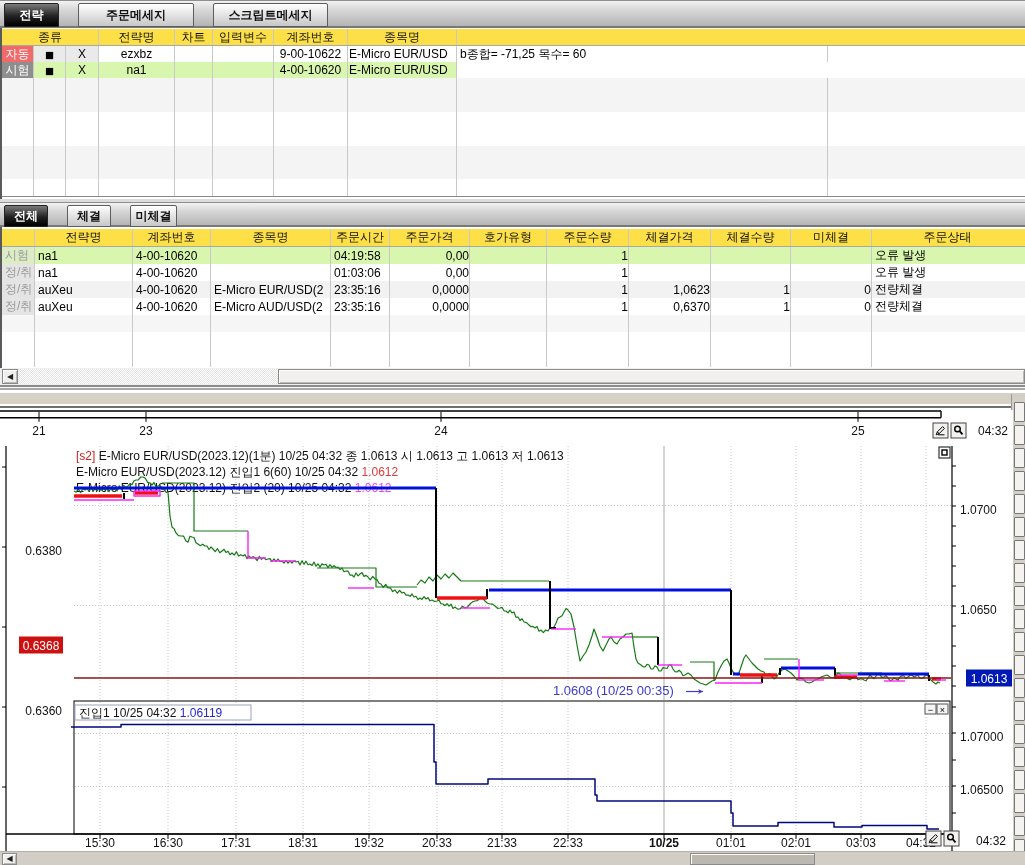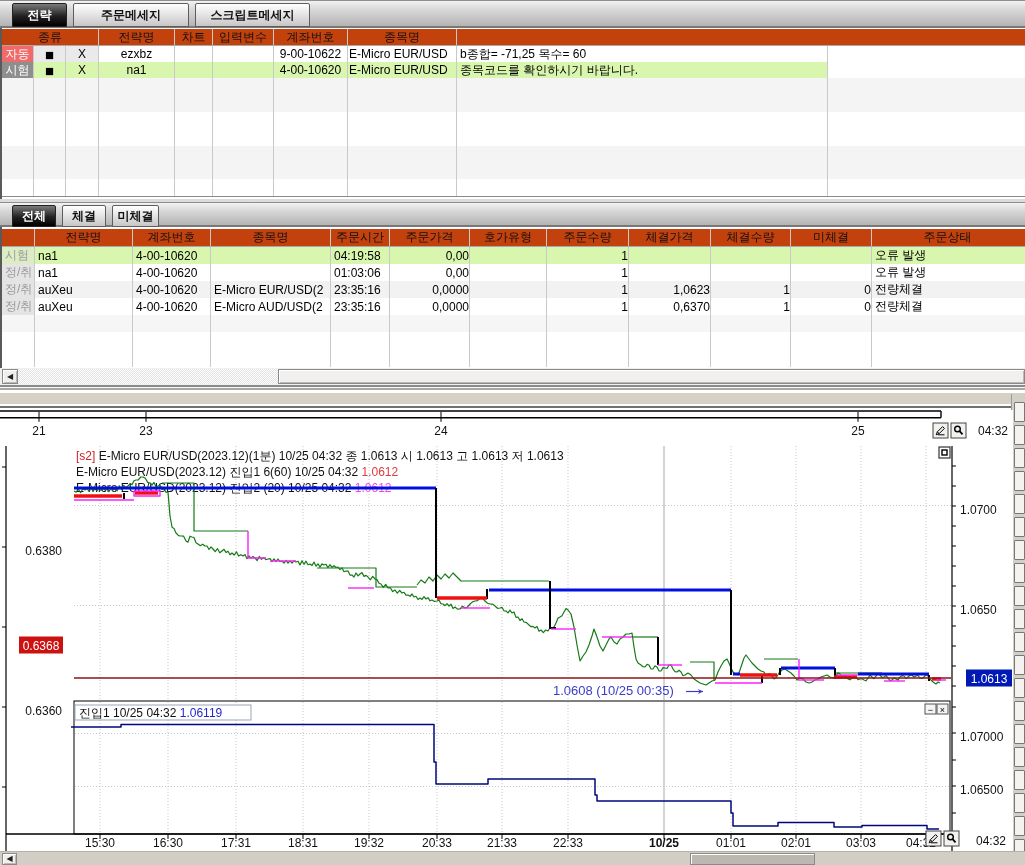--- a/index.html
+++ b/index.html
@@ -4,36 +4,36 @@
 <style>
   * { margin:0; padding:0; box-sizing:border-box; }
   html,body { width:1025px; height:865px; overflow:hidden; }
   body { position:relative; font-family:"Liberation Sans", sans-serif; font-size:12px; color:#000; background:#fff; }
   .abs { position:absolute; }
 
   
   .tabbar { left:0; width:1025px; height:28px;
     background:linear-gradient(180deg,#f2f2f2 0%,#d8d8d8 35%,#b4b4b4 100%);
     border-top:1px solid #8f8f8f; border-bottom:2px solid #787878; }
-  .tabbar .tabs { position:absolute; left:12px; top:2px; height:24px; display:flex; gap:6px; }
+  .tabbar .tabs { position:absolute; left:4px; top:2px; height:24px; display:flex; gap:19px; }
   .tab { height:24px; padding:0; display:flex; align-items:center; justify-content:center;
     font-weight:bold; font-size:12px; border:1px solid #5d5d5d; border-radius:2px 2px 0 0;
     background:linear-gradient(180deg,#ffffff,#c7c7c7); color:#111; }
   .tab.active { background:linear-gradient(180deg,#7a7a7a 0%,#222 55%,#000 100%); color:#fff; border-color:#222; }
 
   
   .grid-table { left:0; width:1025px; }
   .trow { position:absolute; left:0; width:1023px; display:grid; }
   .cell { border-right:1px solid #c9c9c9; overflow:hidden; white-space:nowrap;
     display:flex; align-items:center; padding:0 3px; }
   .cell.c-center { justify-content:center; }
   .cell.c-right { justify-content:flex-end; padding-right:0; }
   .cell.nb { border-right:none; }
   .thead .cell { justify-content:center; color:#111; }
-  .thead { background:#c2410c; border-top:1px solid #fbfbfb; border-bottom:1px solid #a8a8a8; }
+  .thead { background:#fde047; border-top:1px solid #fbfbfb; border-bottom:1px solid #a8a8a8; }
   .typelabel { color:#fff; display:flex; align-items:center; justify-content:center; }
   .stripe { position:absolute; left:0; width:1023px; }
   .vline { position:absolute; width:1px; background:#c9c9c9; }
 
   
   .hscroll { left:0; top:368px; width:1025px; height:17px; background:#efefef; }
   .hscroll .track { position:absolute; left:18px; top:1px; right:0; height:15px;
     background-image:conic-gradient(#ffffff 0 25%, #e2e2e2 0 50%, #ffffff 0 75%, #e2e2e2 0); background-size:2px 2px; }
   .sbtn { position:absolute; background:#efefec; border:1px solid #8a8a8a;
     box-shadow:inset 1px 1px 0 #ffffff, inset -1px -1px 0 #b9b9b9;
@@ -94,21 +94,20 @@
 
   <div class="trow" style="top:34px;height:16px;grid-template-columns:32px 32px 33px 76px 38px 61px 74px 109px 371px 199px;">
     <div class="cell typelabel" style="background:#8e8e8e">시험</div>
     <div class="cell c-center" style="background:#d9f6ae;font-size:15px">■</div>
     <div class="cell c-center" style="background:#d9f6ae">X</div>
     <div class="cell c-center" style="background:#d9f6ae">na1</div>
     <div class="cell" style="background:#d9f6ae"></div>
     <div class="cell" style="background:#d9f6ae"></div>
     <div class="cell c-center" style="background:#d9f6ae">4-00-10620</div>
     <div class="cell" style="background:#d9f6ae;padding:0 1px">E-Micro EUR/USD</div>
-    <div class="cell" style="background:#d9f6ae">종목코드를 확인하시기 바랍니다.</div>
     <div class="cell nb"></div>
   </div>
 
   <div class="stripe" style="top:50px;height:34px;background:#f4f4f4"></div>
   <div class="stripe" style="top:84px;height:34px;background:#ffffff"></div>
   <div class="stripe" style="top:118px;height:33px;background:#f4f4f4"></div>
   <div class="stripe" style="top:151px;height:17px;background:#ffffff"></div>
   <div class="vline" style="left:31px;top:50px;height:118px"></div>
   <div class="vline" style="left:63px;top:50px;height:118px"></div>
   <div class="vline" style="left:96px;top:50px;height:118px"></div>

